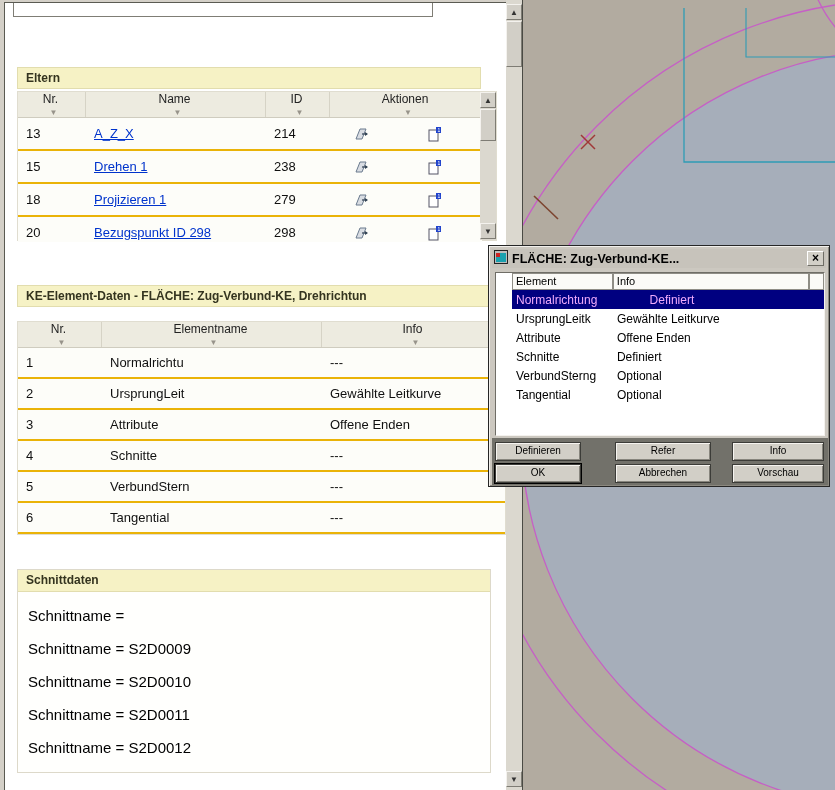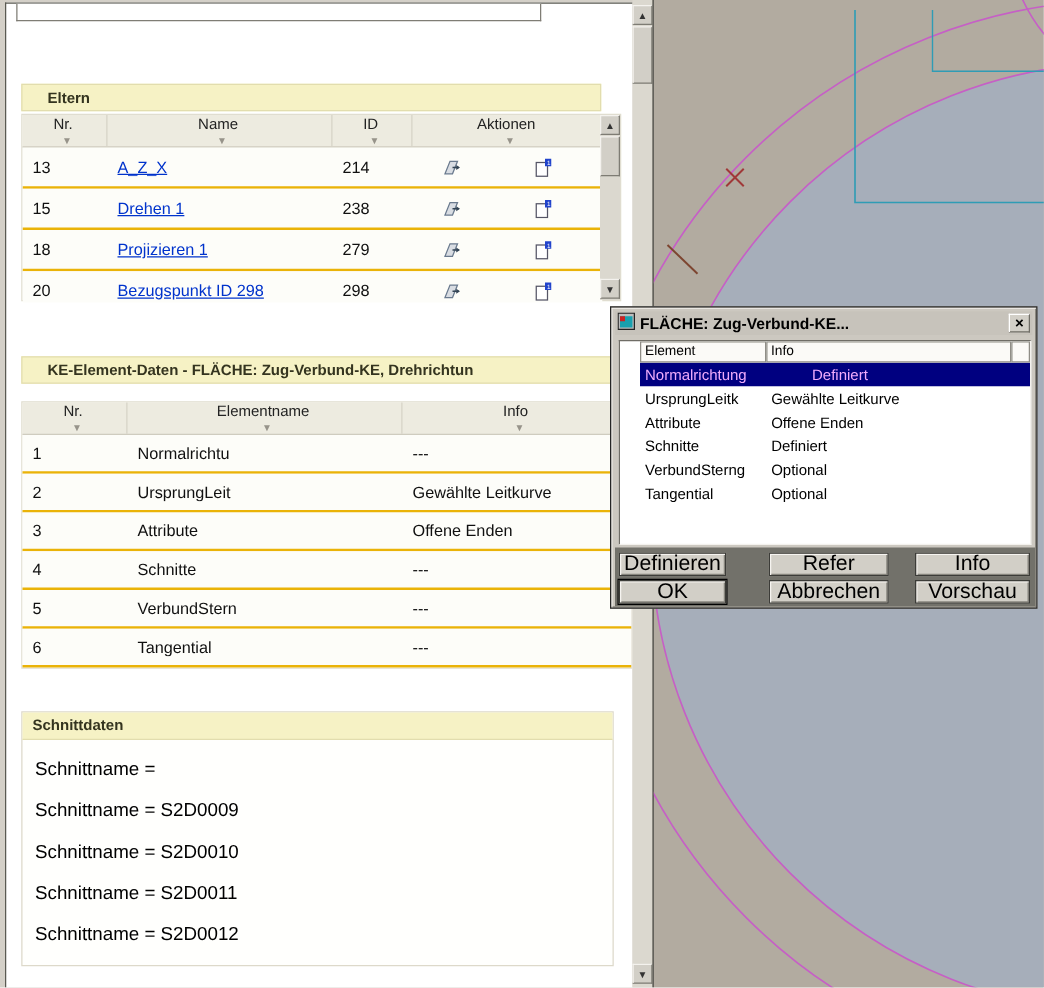--- a/index.html
+++ b/index.html
@@ -14,21 +14,21 @@
     position:absolute; left:4px; top:2px; width:502px; height:788px;
     background:#ffffff; border-left:1px solid #5a5a52; border-top:1px solid #5a5a52;
   }
   .top-field {
     position:absolute; left:8px; top:0; width:420px; height:14px;
     background:#fff; border:1px solid #7f7d75; border-top:none;
   }
   .band {
     position:absolute; height:22px; background:#f6f2c5;
     border:1px solid #e2ddae; font-size:12px; font-weight:bold;
-    color:#34341f; line-height:20px; padding-left:20px;
+    color:#34341f; line-height:20px; padding-left:8px;
     white-space:nowrap; overflow:hidden;
   }
   .tablebox { position:absolute; background:#fdfdf9; border:1px solid #e0ddd0; }
   .thead { display:flex; height:26px; background:#edebe0; border-bottom:1px solid #cfccbf; }
   .th {
     display:flex; align-items:center; justify-content:space-between;
     padding:0 10px 0 8px; font-size:12px; color:#222;
     border-right:1px solid #d6d3c6; white-space:nowrap; overflow:hidden;flex-direction:column;
   }
   .filter { font-size:8px; color:#97938a; cursor:pointer; flex:0 0 auto; margin-left:6px; }
@@ -92,21 +92,21 @@
   .dlg-hcell { border:1px solid #8f8d86; font-size:11px; padding:1px 0 0 3px;
     background:#fbfaf7; color:#000; white-space:nowrap; overflow:hidden; }
   .h-el { width:106px; } .h-if { width:206px; } .h-sp { width:16px; }
   .dlg-row { display:flex; height:19px; align-items:center; font-size:12px; cursor:default; }
   .dlg-cell { padding-left:4px; white-space:nowrap; overflow:hidden; }
   .c-el { width:106px; } .c-if { width:222px; }
   .dlg-row.selected { background:#000080; color:#f0abfc;gap:48px; }
   .dlg-buttons { position:absolute; left:3px; top:192px; width:336px; height:47px; background:#72716a; }
   .dbtn {
     position:absolute; height:19px; background:#d2cfc7;
-    border:1px solid #3c3c38; font-size:17px; text-align:center; line-height:16px; color:#000;
+    border:1px solid #3c3c38; font-size:10px; text-align:center; line-height:16px; color:#000;
     box-shadow: inset 1px 1px 0 #f6f4f0, inset -1px -1px 0 #87857d; cursor:pointer;
     white-space:nowrap; overflow:hidden;
   }
   .dbtn.default { box-shadow: inset 1px 1px 0 #f6f4f0, inset -1px -1px 0 #87857d, 0 0 0 1px #000; }
   .r1 { top:4px; } .r2 { top:26px; }
   .col1 { left:3px; width:86px; } .col2 { left:123px; width:96px; } .col3 { left:240px; width:92px; }
 </style>
 </head>
 <body>
 

